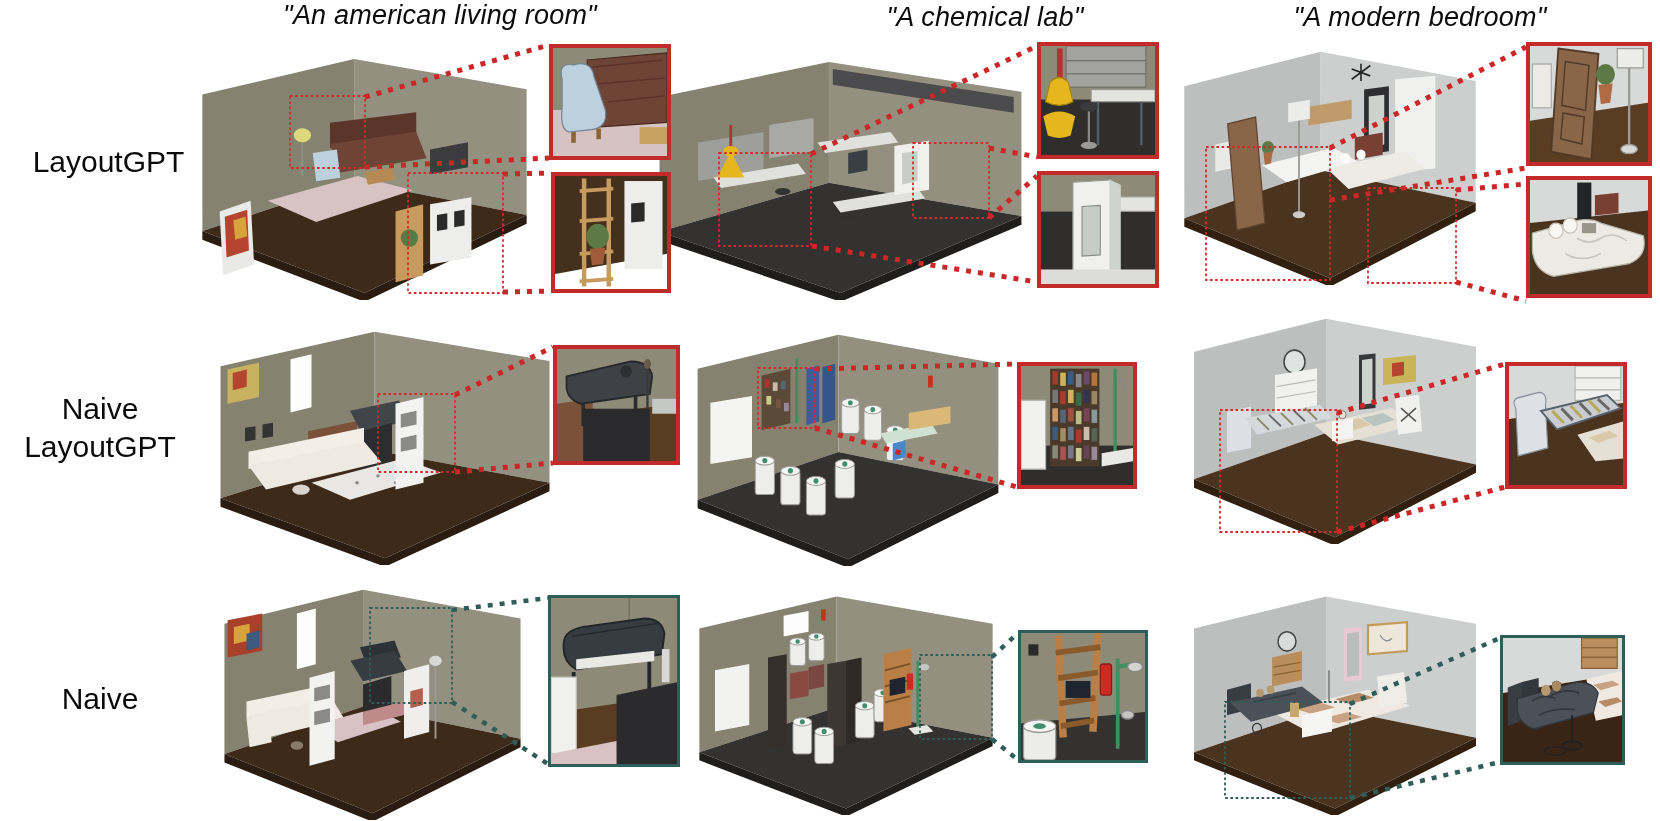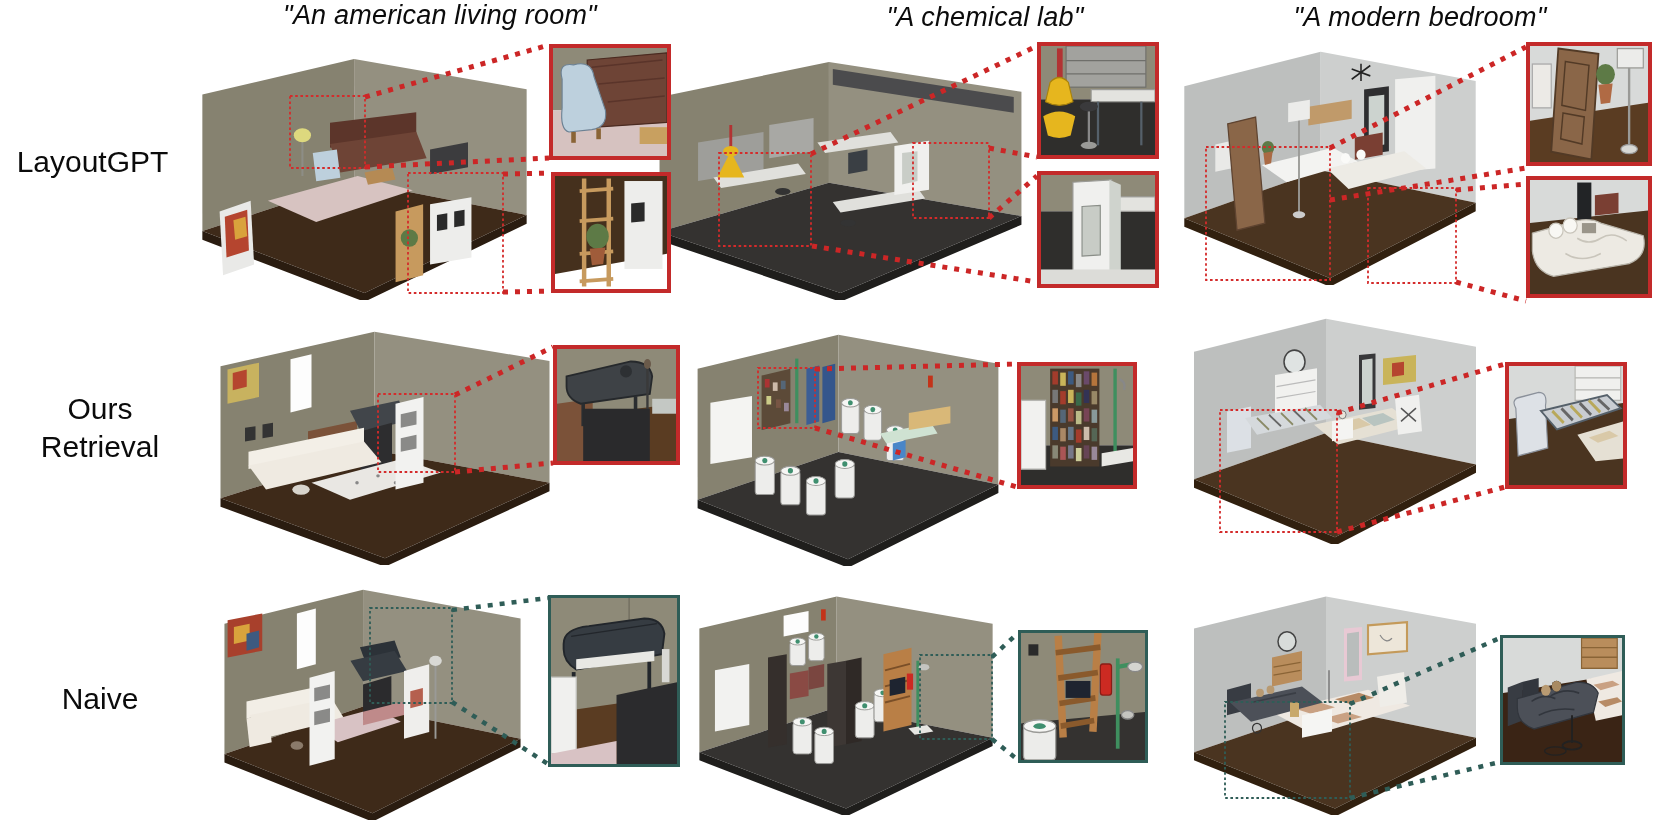--- a/index.html
+++ b/index.html
@@ -21,22 +21,22 @@
 </style>
 </head>
 <body>
 
 <div id="fig">
 
   <div class="col-title" style="left:235px;top:0;width:410px;">"An american living room"</div>
   <div class="col-title" style="left:790px;top:2px;width:390px;">"A chemical lab"</div>
   <div class="col-title" style="left:1220px;top:2px;width:400px;">"A modern bedroom"</div>
 
-  <div class="row-label" style="left:0;top:143px;width:185px;">LayoutGPT</div>
-  <div class="row-label" style="left:10px;top:390px;width:180px;">Ours Retrieval</div>
+  <div class="row-label" style="left:16px;top:143px;width:185px;">LayoutGPT</div>
+  <div class="row-label" style="left:10px;top:390px;width:180px;">Naive LayoutGPT</div>
   <div class="row-label" style="left:30px;top:680px;width:140px;">Naive</div>
 
   <figure class="cell" style="left:192px;top:52px;width:345px;height:248px;margin:0;" title="Isometric living room with brown leather sofa overlapped by a light-blue armchair on a pink rug, floor lamp, dark console, wooden shelf with plant and leaning white art panels; two red dotted regions zoomed.">
     <svg viewBox="0 0 200 140" preserveAspectRatio="none">
       <polygon points="6,24 94,4 94,73 6,101" fill="#868270"></polygon>
       <polygon points="94,4 194,21 194,92 94,73" fill="#949080"></polygon>
       <polygon points="6,101 94,73 194,92 100,136" fill="#3e2a19"></polygon>
       <polygon points="6,101 100,136 194,92 194,97 100,141 6,106" fill="#2a1c10"></polygon>
       <polygon points="44,84 96,70 128,78 72,96" fill="#d7c3c1"></polygon>
       <line x1="64" y1="50" x2="64" y2="70" stroke="#8d8d86" stroke-width="1.2"></line>

